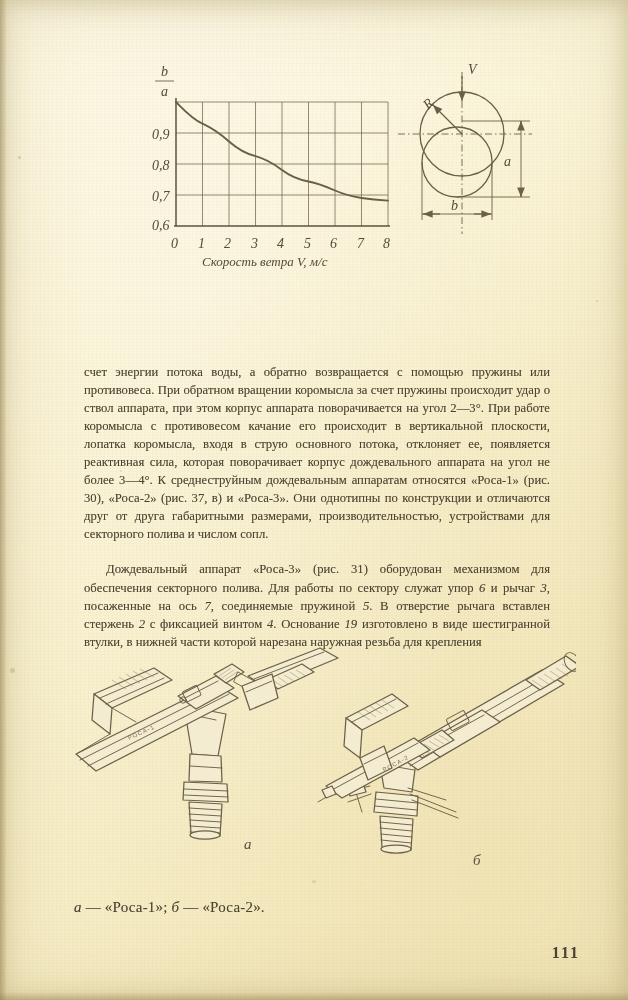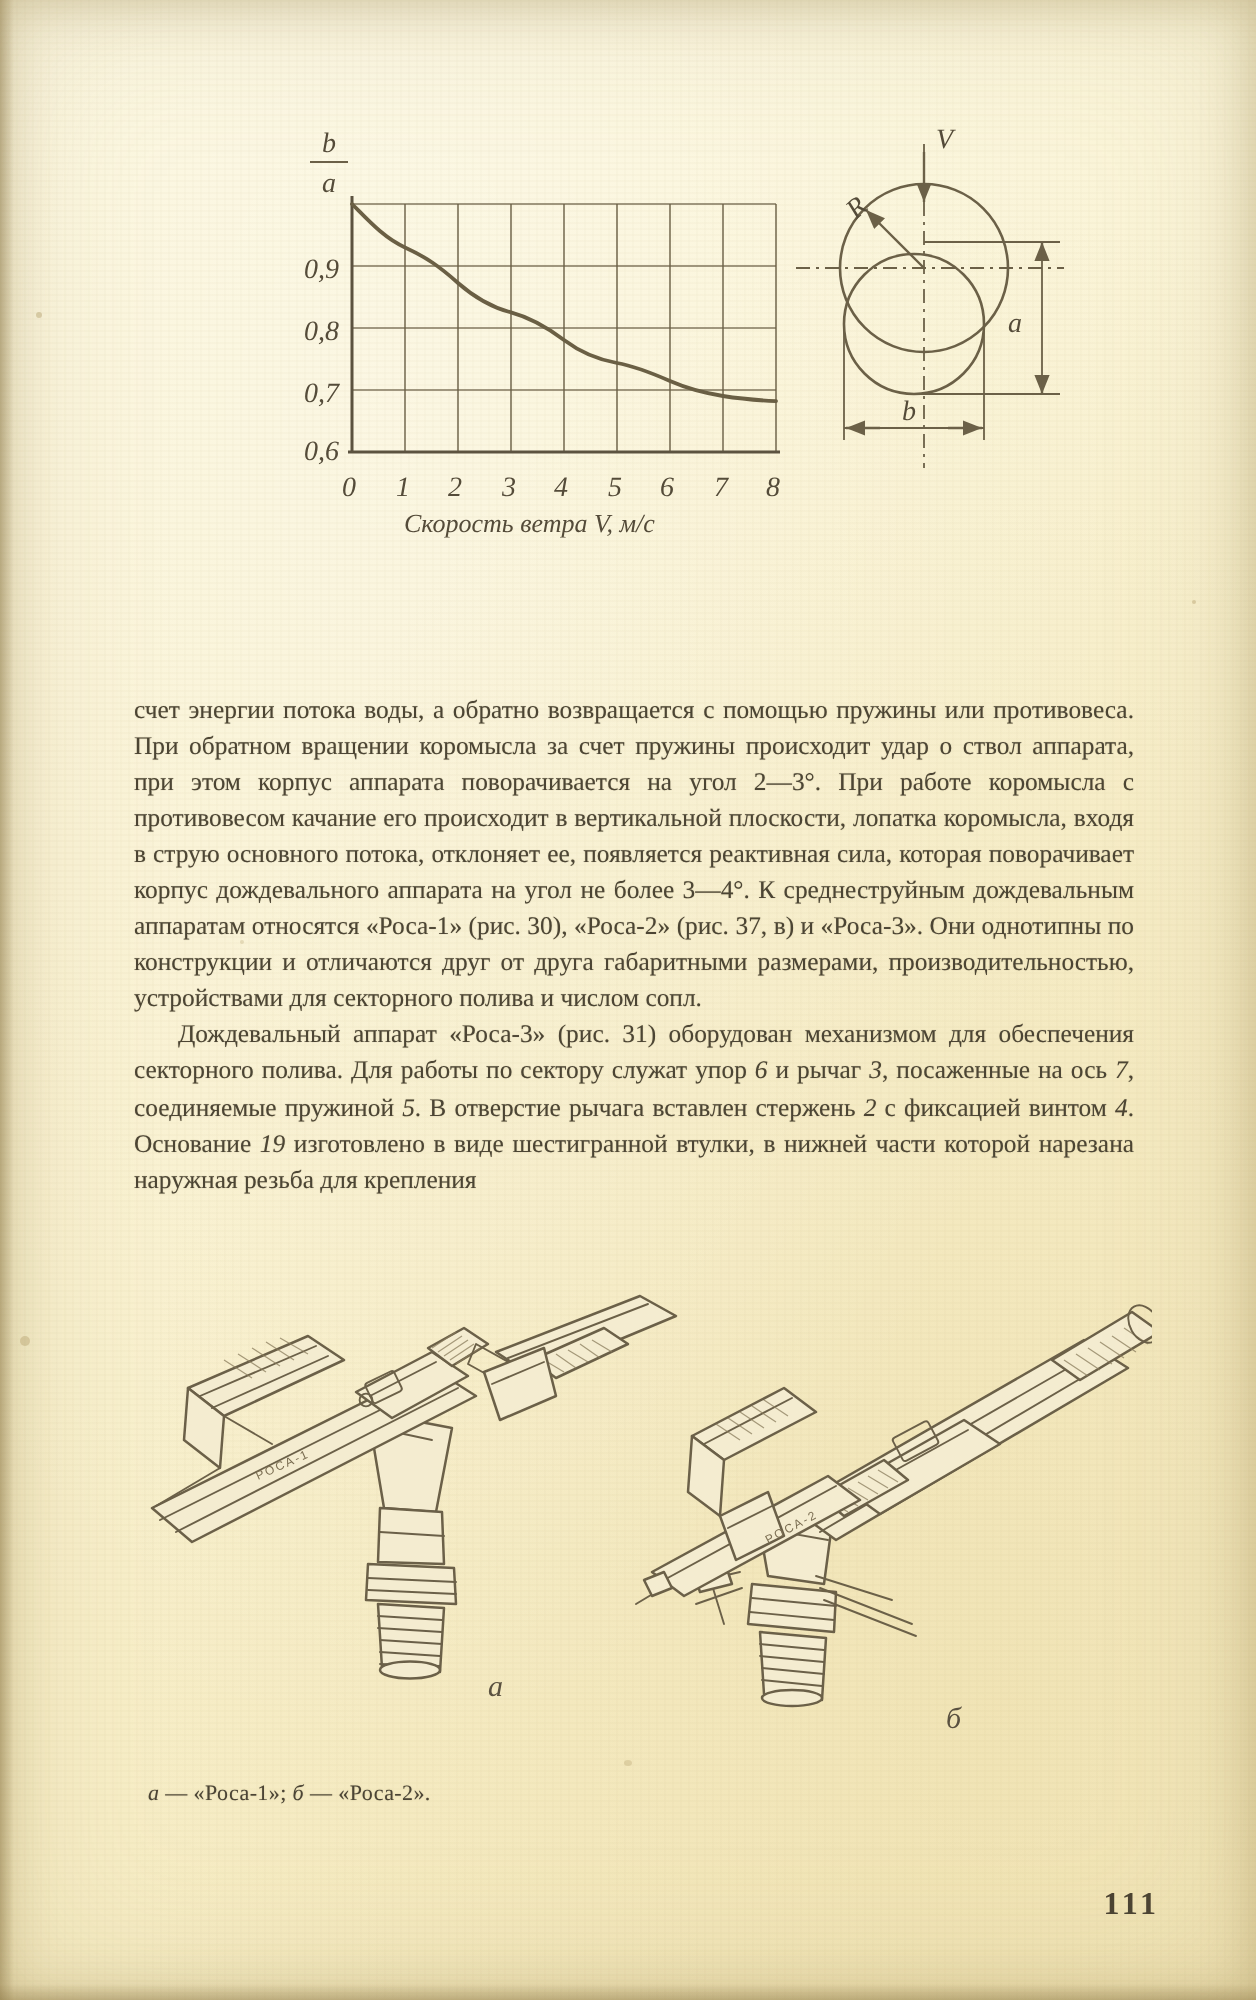--- a/index.html
+++ b/index.html
@@ -50,34 +50,34 @@
     font-family:"Liberation Serif", serif;
     color:#4b4435;
     letter-spacing:.4px;
     text-shadow:0 0 .6px rgba(90,80,50,.35);
   }
   .cap29{left:140px;top:278px;width:400px;font-size:12.4px;line-height:17px;}
   .cap29 .l2{display:block;}
 
   .cap30{left:74px;top:884px;width:470px;}
   .cap30 .c-main{display:block;font-size:12.6px;line-height:17px;letter-spacing:.25px;}
-  .cap30 .c-sub{display:block;font-size:11px;line-height:16px;letter-spacing:.2px;margin-top:5px;}
+  .cap30 .c-sub{display:block;font-size:15px;line-height:16px;letter-spacing:.2px;margin-top:15px;}
   .cap30 i{font-style:italic;}
 
   
   .body-text{
     position:absolute;left:67px;top:346px;width:500px;z-index:6;
     font-family:"Liberation Serif", serif;
     font-size:12.7px;
     line-height:18.05px;
     color:#4c4534;
     text-align:justify;
     text-shadow:0 0 .55px rgba(95,84,52,.40);
   }
-  .body-text p{margin:0;}
+  .body-text p{margin:17px;}
   .body-text p.ind{text-indent:22px;}
   .body-text i{font-style:italic;}
 
   
   .fig30{position:absolute;left:66px;top:636px;width:510px;height:240px;z-index:5;}
   .fig30 svg{display:block;}
   .fig-letter{
     position:absolute;z-index:7;font-family:"Liberation Serif", serif;
     font-style:italic;font-size:15px;color:#5a5140;
   }

